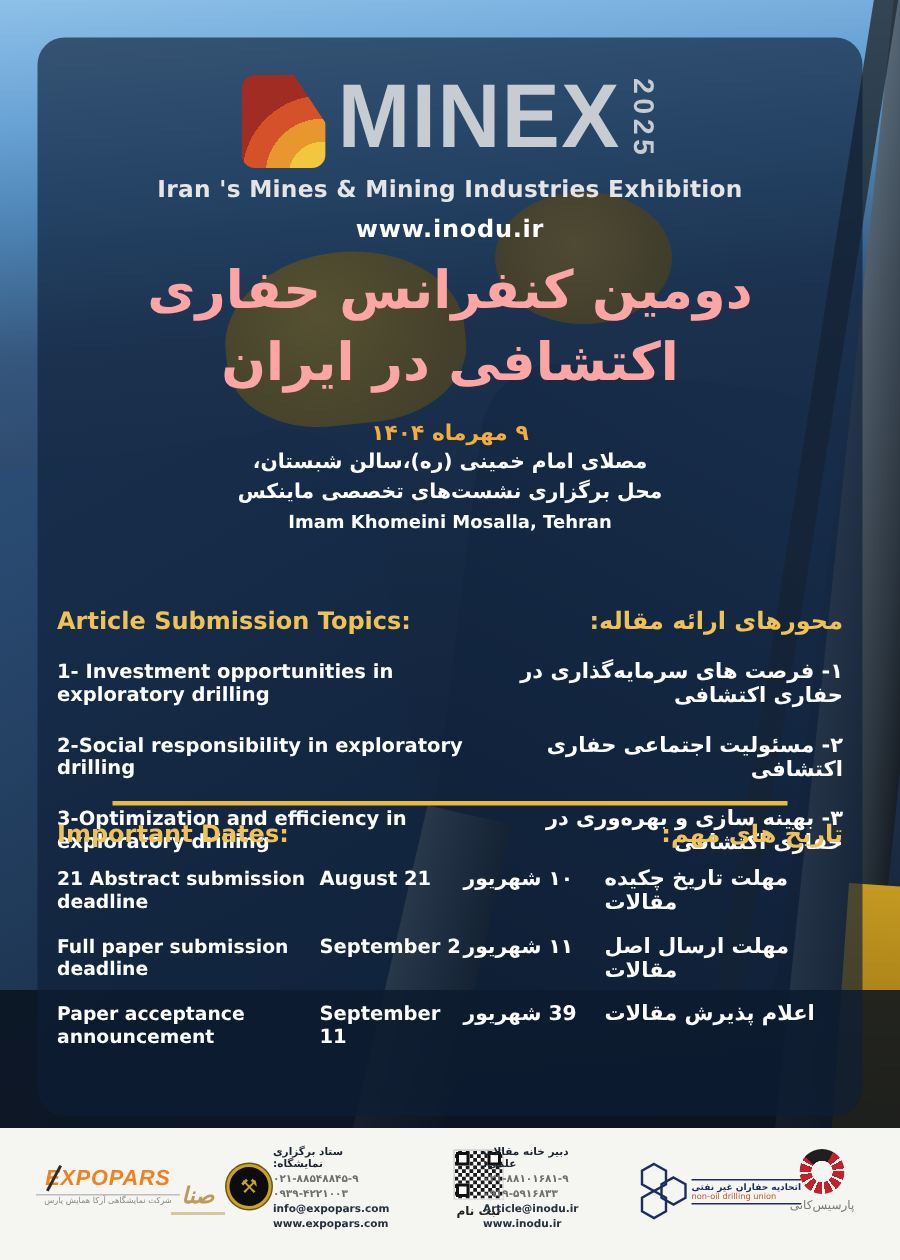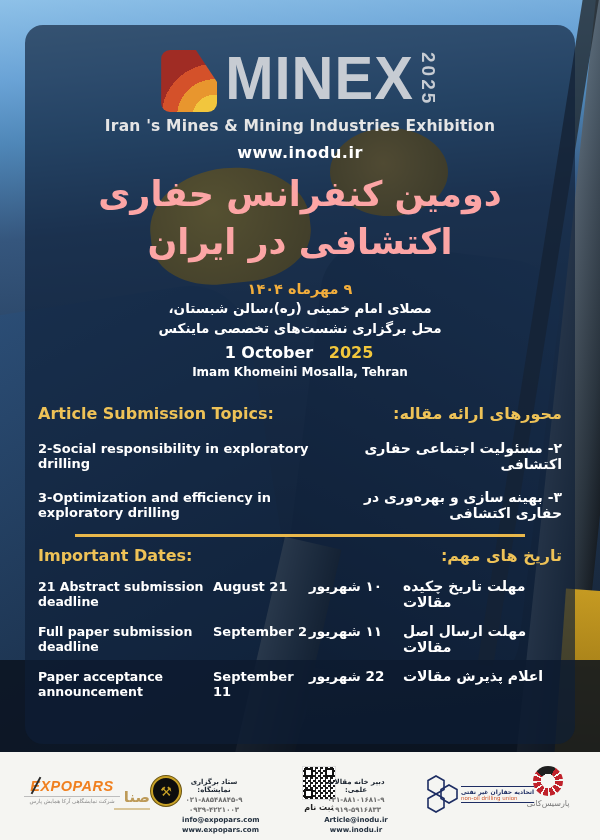--- a/index.html
+++ b/index.html
@@ -72,27 +72,27 @@
   .date-grid .c-dfa { font-size:13.5px; font-weight:bold; direction:rtl; text-align:left; }
   .date-grid .c-fa { font-size:14px; font-weight:bold; direction:rtl; text-align:left; }
 
   
   .footer { position:absolute; left:0; top:752px; width:600px; height:88px; background:#f5f5f2; z-index:4; }
   .expopars { position:absolute; left:24px; top:26px; width:96px; text-align:center; }
   .expo-word { position:relative; font-family:"Liberation Sans", sans-serif; font-style:italic; font-weight:bold;
                font-size:14.5px; letter-spacing:.5px; color:#f08020; white-space:nowrap; }
   .expo-slash { position:absolute; left:11px; top:-2px; width:2px; height:19px; background:#2b2b2b; transform:rotate(28deg); }
   .expo-sub { margin-top:2px; font-size:5.5px; color:#8a8a8a; direction:rtl; border-top:1px solid #bdbdbd; padding-top:1px; }
-  .sana { position:absolute; left:114px; top:36px; width:36px; text-align:right; }
+  .sana { position:absolute; left:114px; top:36px; width:36px; text-align:center;font-style:italic; }
   .sana-word { font-size:15px; font-weight:bold; color:#bd9a58; direction:rtl; letter-spacing:2px; }
   .sana-rule { height:2px; background:#d9c69a; margin-top:2px; }
   .hammer-logo { position:absolute; left:151px; top:24px; width:30px; height:30px; border-radius:50%;
                  background:#0d0d0d; border:2px solid #c9a227; box-shadow:0 0 0 1px #6b5513;
                  display:flex; align-items:center; justify-content:center; color:#c9a227; font-size:13px; }
-  .contact { position:absolute; top:26px; text-align:center; direction:rtl; }
+  .contact { position:absolute; top:12px; text-align:left; direction:rtl; }
   .contact.hq { left:182px; width:64px; }
   .contact.sec { left:322px; width:68px; }
   .contact .c-head { font-size:7px; font-weight:bold; color:#1b2430; }
   .contact .c-phone { font-size:7px; font-weight:bold; color:#6e6e6e; margin-top:2px; }
   .contact .c-mail, .contact .c-site { font-size:7px; font-weight:bold; color:#23303f; margin-top:2px; direction:ltr; }
   .qr-wrap { position:absolute; left:301px; top:14px; width:36px; text-align:center; }
   .qr { position:relative; width:34px; height:34px; margin:0 auto; background:#fff; border:1px solid #ddd;
         background-image:repeating-conic-gradient(#1a1a1a 0% 25%, #ffffff 0% 50%); background-size:5px 5px; }
   .qr-eye { position:absolute; width:9px; height:9px; background:#fff; border:2px solid #111; }
   .qr-eye.tl { left:1px; top:1px; } .qr-eye.tr { right:1px; top:1px; } .qr-eye.bl { left:1px; bottom:1px; }
@@ -139,32 +139,32 @@
 
     <div class="title-fa">
       <div>دومین کنفرانس حفاری</div>
       <div>اکتشافی در ایران</div>
     </div>
 
     <div class="info">
       <div class="info-fa-date">۹ مهرماه ۱۴۰۴</div>
       <div class="info-fa">مصلای امام خمینی (ره)،سالن شبستان،</div>
       <div class="info-fa">محل برگزاری نشست‌های تخصصی ماینکس</div>
-      <div class="info-en">
-        <span>1 October</span>
-        <span class="yr">2025</span>
-      </div>
       <div class="venue-en">Imam Khomeini Mosalla, Tehran</div>
     </div>
   </div>
 
   <div class="topics">
     <div class="sec-head">
       <span class="en">Article Submission Topics:</span>
       <span class="fa">محورهای ارائه مقاله:</span>
+    </div>
+    <div class="topic-row">
+      <span class="en">1- Investment opportunities in exploratory drilling</span>
+      <span class="fa">۱- فرصت های سرمایه‌گذاری در حفاری اکتشافی</span>
     </div>
     <div class="topic-row">
       <span class="en">2-Social responsibility in exploratory drilling</span>
       <span class="fa">۲- مسئولیت اجتماعی حفاری اکتشافی</span>
     </div>
     <div class="topic-row">
       <span class="en">3-Optimization and efficiency in exploratory drilling</span>
       <span class="fa">۳- بهینه سازی و بهره‌وری در حفاری اکتشافی</span>
     </div>
   </div>
@@ -184,21 +184,21 @@
     </div>
     <div class="date-grid">
       <span class="c-en">Full paper submission deadline</span>
       <span class="c-den">September 2</span>
       <span class="c-dfa">۱۱ شهریور</span>
       <span class="c-fa">مهلت ارسال اصل مقالات</span>
     </div>
     <div class="date-grid">
       <span class="c-en">Paper acceptance announcement</span>
       <span class="c-den">September 11</span>
-      <span class="c-dfa">22 شهریور</span>
+      <span class="c-dfa">39 شهریور</span>
       <span class="c-fa">اعلام پذیرش مقالات</span>
     </div>
   </div>
 
   <div class="footer">
 
     <div class="expopars">
       <div class="expo-word">
         <span>EXPOPARS</span>
         <span class="expo-slash"></span>

